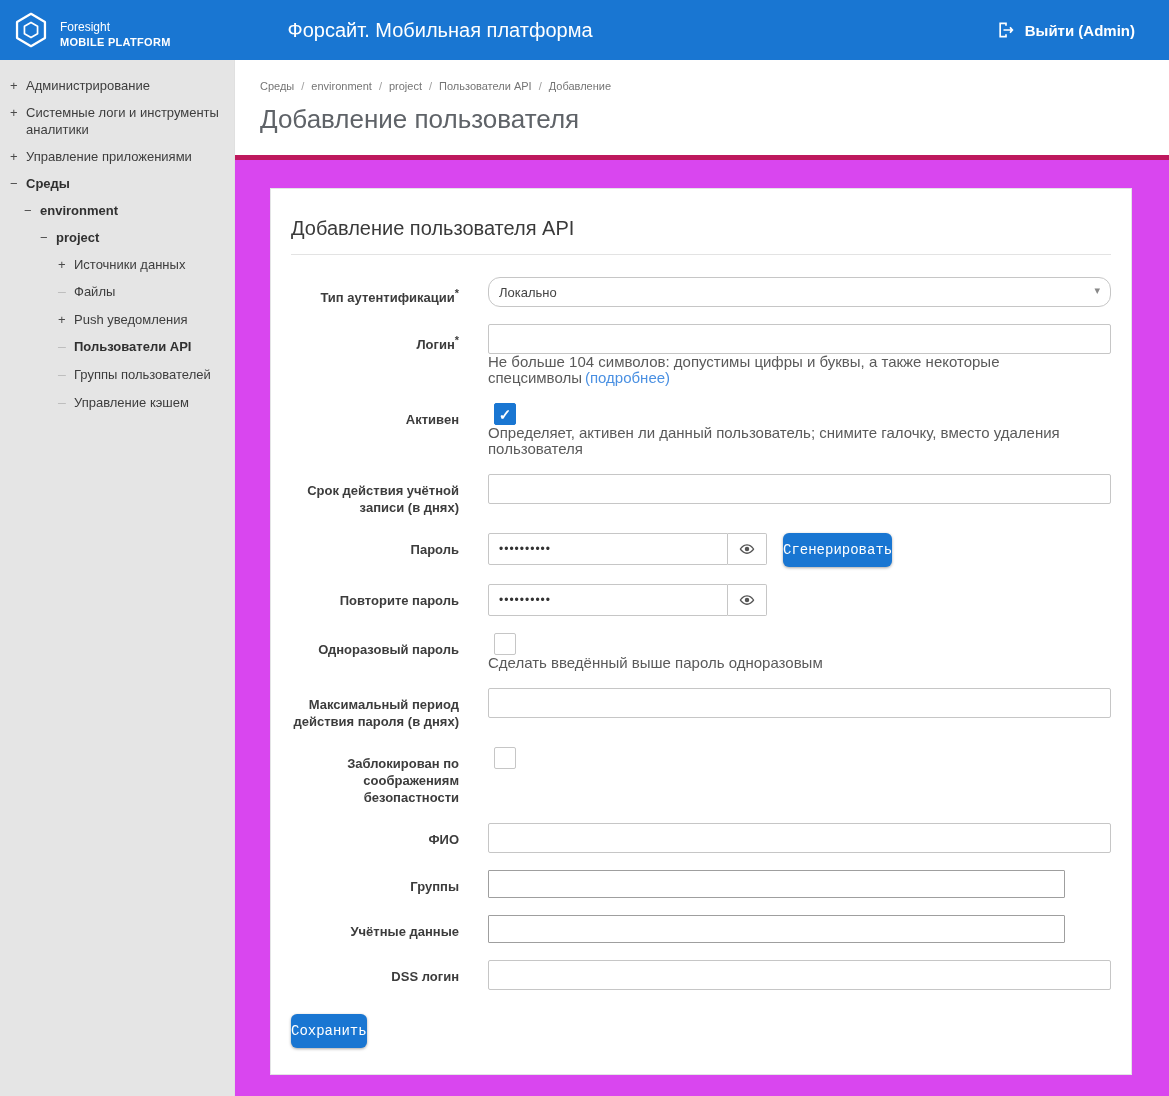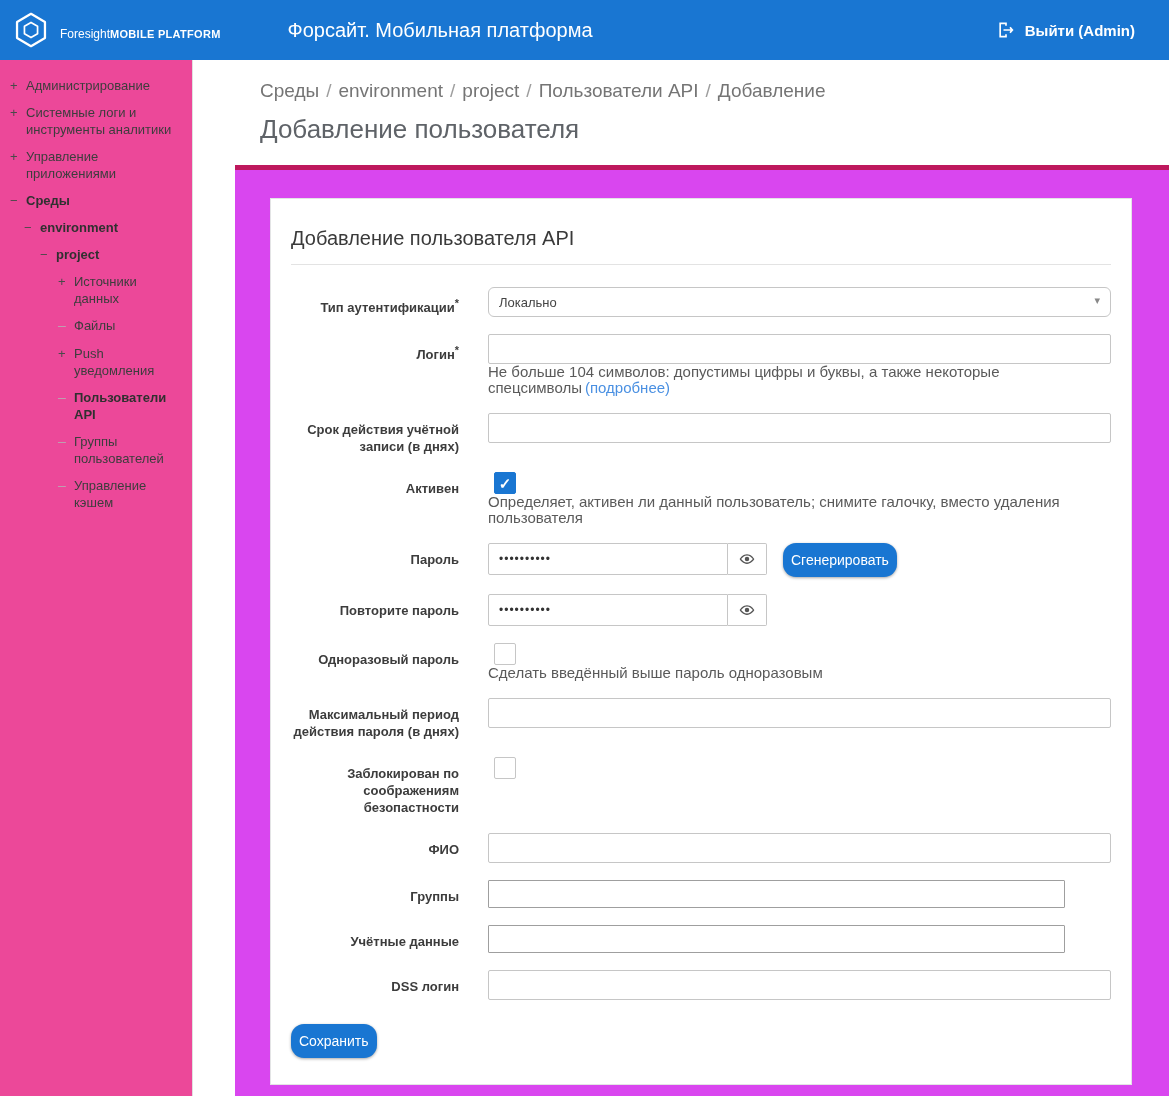--- a/index.html
+++ b/index.html
@@ -5,83 +5,83 @@
   * { box-sizing: border-box; }
   html,body { margin:0; padding:0; }
   body { width:1169px; height:1096px; font-family:"Liberation Sans", sans-serif; background:#fff; }
   .page { position:relative; width:1169px; height:1096px; overflow:hidden; background:#fff; }
 
   
   .header { position:absolute; top:0; left:0; width:100%; height:60px;
     background:var(--header, #1976d2); color:#fff; display:flex; align-items:center; }
   .logo { display:flex; align-items:center; gap:10px; padding-left:12px; }
   .logo-icon svg { display:block; }
-  .logo-text { display:flex; flex-direction:row; line-height:15px;margin-top:9px; }
+  .logo-text { display:flex; flex-direction:column; line-height:15px;margin-top:9px; }
   .logo-text .l1 { font-size:12px; font-weight:400; }
   .logo-text .l2 { font-size:11px; font-weight:bold; letter-spacing:.3px; }
   .app-title { position:absolute; left:440px; transform:translateX(-50%); font-size:20px; }
   .logout { position:absolute; right:34px; top:0; height:60px; display:flex; align-items:center; gap:9px;
     font-size:15px; cursor:pointer;font-weight:bold; }
 
   
-  .sidebar { position:absolute; top:60px; left:0; bottom:0; width:193px; background:#ec4899;
+  .sidebar { position:absolute; top:60px; left:0; bottom:0; width:235px; background:#e5e5e5;
     border-right:1px solid #e0e0e0; padding-top:12px; font-size:13px; color:#3d3d3d; }
   .nav-item { display:flex; align-items:flex-start; padding-top:5px; padding-bottom:5px; padding-right:8px;
     line-height:17px; cursor:pointer; }
   .expander { width:16px; min-width:16px; color:#4a4a4a; font-size:13px; }
   .exp-plus::before  { content:"+"; }
   .exp-minus::before { content:"\2212"; }
   .exp-leaf::before  { content:"\2500"; color:#b5b5b5; font-size:11px; }
   .lvl0 { padding-left:10px; }
   .lvl1 { padding-left:24px; }
   .lvl2 { padding-left:40px; }
   .lvl3 { padding-left:58px; }
   .nav-bold .nav-label { font-weight:bold; color:#303030; }
 
   
   .main { position:absolute; top:60px; left:235px; right:0; bottom:0; background:#fff;
     display:flex; flex-direction:column; }
-  .breadcrumb { padding:20px 0 0 25px; font-size:19px; color:#757575; }
+  .breadcrumb { padding:20px 0 0 25px; font-size:11px; color:#757575; }
   .bc-item { cursor:pointer; }
   .sep { margin:0 7px; color:#9e9e9e; }
   .page-title { margin:12px 0 20px 25px; font-size:26px; font-weight:400; color:#5f6368; }
   .content-bg { flex:1; background:#d946ef; border-top:5px solid #be185d; padding-top:28px; overflow:hidden; }
 
   
   .card { width:862px; margin-left:35px; background:#fff; border:1px solid #e3e4e5;
     padding:20px 20px 26px 20px; min-height:860px; }
   .card-title { font-size:20px; color:#3a3a3a; padding:8px 0 14px 0; border-bottom:1px solid #e3e3e3;
     margin-bottom:22px; }
   .form-row { display:flex; margin-bottom:17px; }
   .flabel { width:168px; min-width:168px; margin-right:29px; text-align:right; font-size:13px;
     font-weight:bold; color:#3c3c3c; line-height:17px; padding-top:8px; }
   .flabel sup { font-weight:bold; }
   .fcontrol { width:627px; }
   .text-input { width:100%; height:30px; border:1px solid #c6c6c6; border-radius:2px; padding:0 10px;
     font-size:13px; color:#333; font-family:"Liberation Sans", sans-serif; outline:none; background:#fff; }
   .hint { margin-top:0; font-size:15px; color:#5a5a5a; line-height:16px; }
   .hint-link { color:var(--link, #4a90e2); text-decoration:none; cursor:pointer; margin-left:3px; }
 
-  .select { position:relative; width:100%; height:30px; border:1px solid #c6c6c6; border-radius:6px;
+  .select { position:relative; width:100%; height:30px; border:1px solid #c6c6c6; border-radius:12px;
     background:#fff; display:flex; align-items:center; padding:0 10px; font-size:13px; color:#444; cursor:pointer; }
   .caret { position:absolute; right:10px; top:6px; color:#888; font-size:11px; }
   .caret::before { content:"\25BE"; }
 
   .checkbox { width:22px; height:22px; border:1px solid #c6c6c6; border-radius:2px; background:#fff;
     margin-left:6px; cursor:pointer; display:flex; align-items:center; justify-content:center; }
   .checkbox.checked { background:var(--accent, #1976d2); border-color:var(--accent, #1976d2); }
   .checkbox.checked::after { content:"\2713"; color:#fff; font-size:15px; font-weight:bold; line-height:1; }
 
   .pw-row { display:flex; align-items:flex-start; }
   .input-group { display:flex; }
   .pw-input { width:240px; height:32px; border-radius:2px 0 0 2px; font-size:12px; letter-spacing:1px; }
   .eye-btn { width:39px; height:32px; border:1px solid #c6c6c6; border-left:none; background:#fff;
     border-radius:0 2px 2px 0; cursor:pointer; display:flex; align-items:center; justify-content:center; padding:0; }
-  .btn-primary { margin-left:16px; height:34px; padding:0 8px; background:var(--accent, #1976d2); color:#fff;
-    border:none; border-radius:13px; font-size:14px; font-family:Liberation Sans, sans-serif; cursor:pointer;
+  .btn-primary { margin-left:16px; height:34px; padding:0 0; background:var(--accent, #1976d2); color:#fff;
+    border:none; border-radius:6px; font-size:14px; font-family:Liberation Mono, monospace; cursor:pointer;
     box-shadow:0 1px 3px rgba(0,0,0,.35); }
   .input-short { width:577px; height:28px; border:1px solid #9f9f9f; border-radius:1px; }
   .save-row { margin-top:24px; }
   .save-row .btn-primary { margin-left:0; }
 </style>
 </head>
 <body>
 
 <div class="page">
 
@@ -182,31 +182,31 @@
 
         <div class="form-row">
           <div class="flabel"><span>Логин</span><sup>*</sup></div>
           <div class="fcontrol">
             <input class="text-input" value="" style="">
             <div class="hint"><span>Не больше 104 символов: допустимы цифры и буквы, а также некоторые спецсимволы</span><a class="hint-link">(подробнее)</a></div>
           </div>
         </div>
 
         <div class="form-row">
-          <div class="flabel">Срок действия учётной записи (в днях)</div>
-          <div class="fcontrol">
-            <input class="text-input" value="" style="">
-          </div>
-        </div>
-
-        <div class="form-row">
           <div class="flabel">Активен</div>
           <div class="fcontrol">
             <div class="checkbox checked"></div>
             <div class="hint">Определяет, активен ли данный пользователь; снимите галочку, вместо удаления пользователя</div>
+          </div>
+        </div>
+
+        <div class="form-row">
+          <div class="flabel">Срок действия учётной записи (в днях)</div>
+          <div class="fcontrol">
+            <input class="text-input" value="" style="">
           </div>
         </div>
 
         <div class="form-row">
           <div class="flabel">Пароль</div>
           <div class="fcontrol pw-row">
             <div class="input-group">
               <input class="text-input pw-input" value="••••••••••" style="">
               <button class="eye-btn">
                 <span style="display:flex;">

